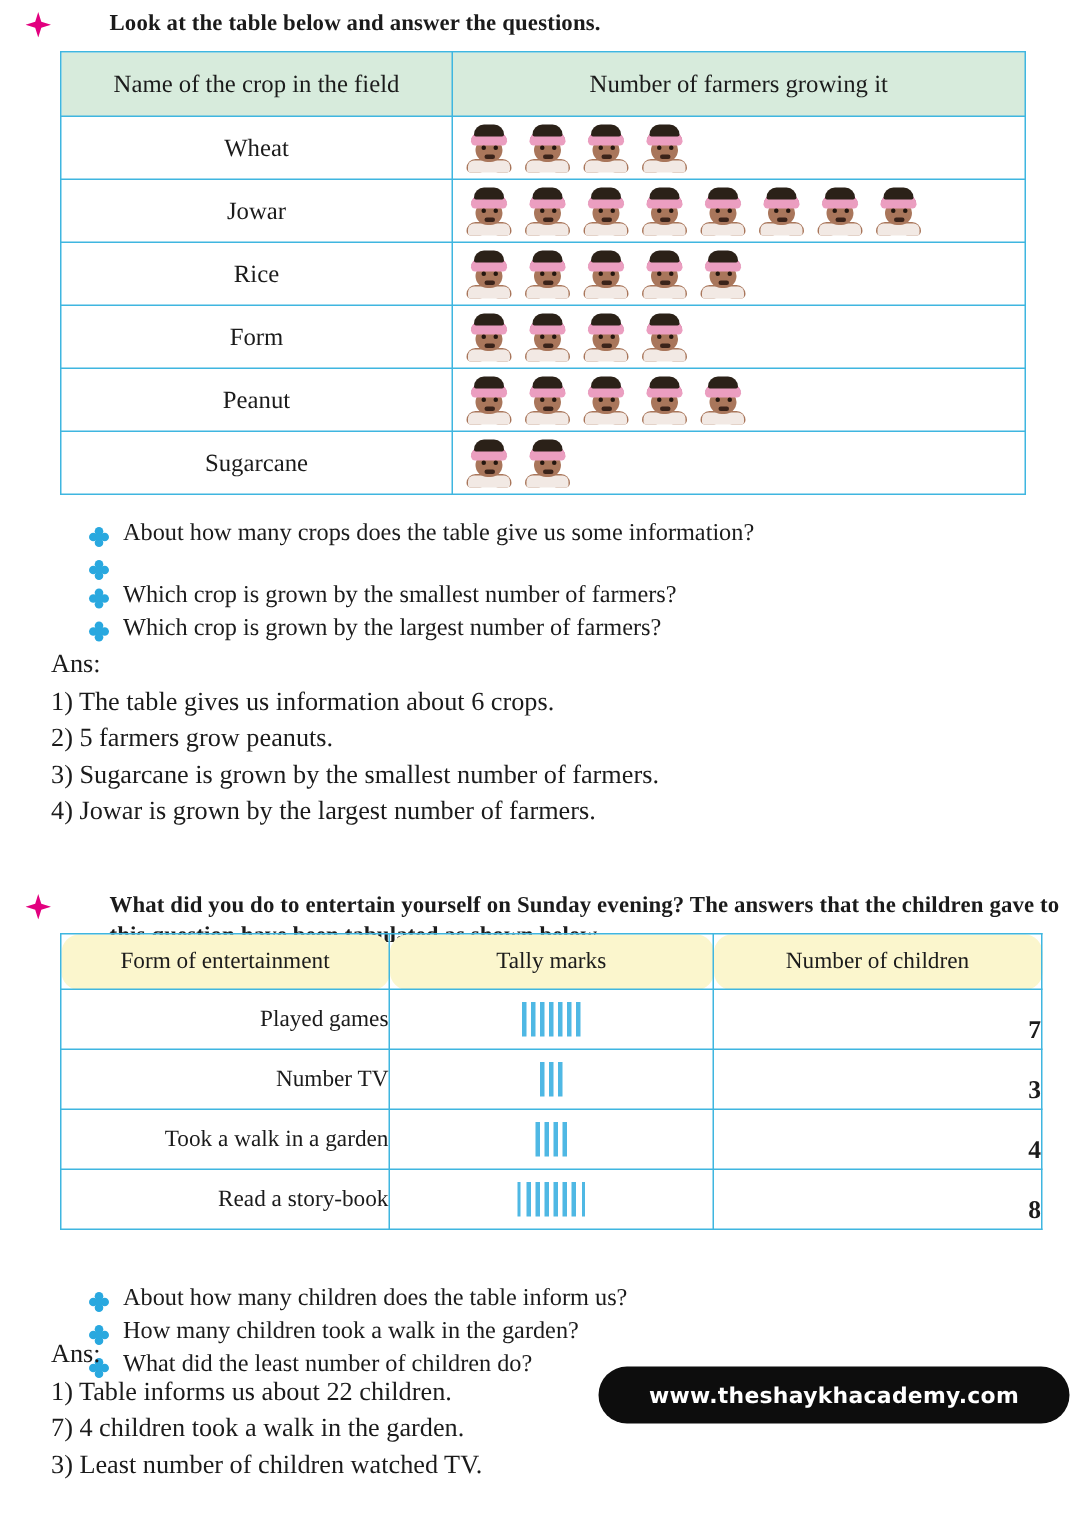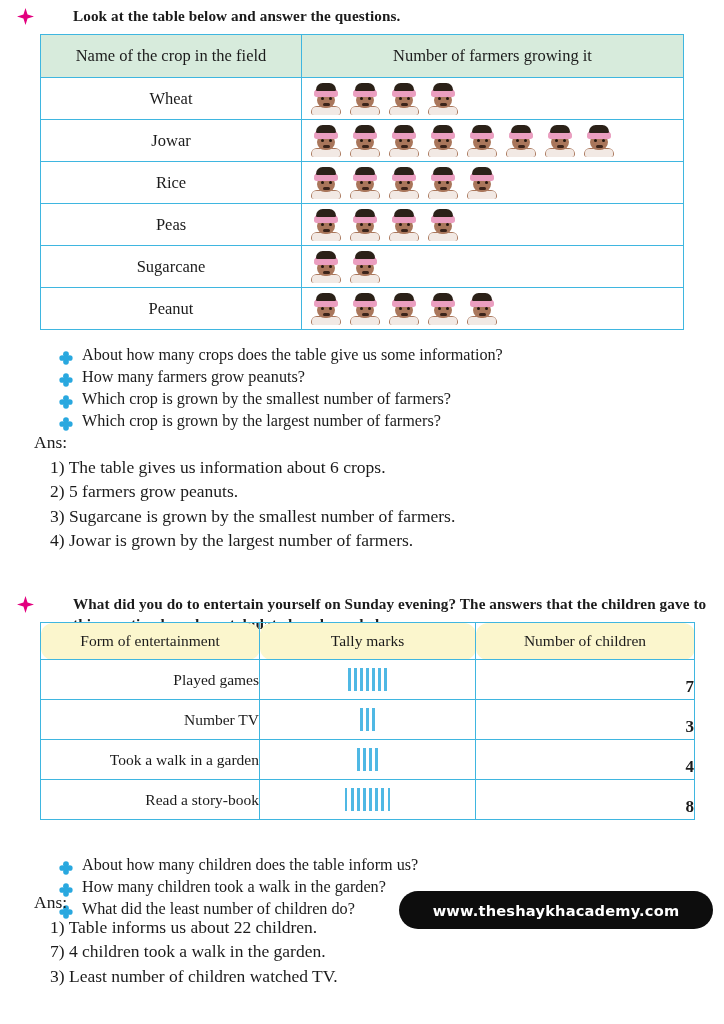--- a/index.html
+++ b/index.html
@@ -197,35 +197,36 @@
   .q-item {
     display: flex;
     align-items: flex-start;
     font-size: 16.2px;
     line-height: 22px;
   }
 
   
   .ans-block { font-size: 17.5px; line-height: 24.5px; }
   .ans-label { }
-  .ans-line { white-space: pre; margin-left: 16px; }
+  .ans-line { white-space: pre; }
 
   
   #watermark {
     position: absolute;
     background: #0d0d0d;
     color: #ffffff;
     border-radius: 19px;
     font-family: "DejaVu Sans", "Liberation Sans", sans-serif;
     font-weight: bold;
     font-size: 14.6px;
     letter-spacing: 0.2px;
     display: flex;
     align-items: center;
     justify-content: center;
+    margin-top: 20px;
   }
 
   
   #head-1      { left: 17px; top: 6px;  width: 690px; }
   #crops-table-wrap { position: absolute; left: 40px; top: 34px; }
   #q-list-1    { position: absolute; left: 45px; top: 330px; width: 650px; }
   #ans-1       { position: absolute; left: 34px; top: 430px; width: 660px; }
   #head-2      { left: 17px; top: 574px; width: 695px; }
   #entertainment-table-wrap { position: absolute; left: 40px; top: 622px; }
   #q-list-2    { position: absolute; left: 45px; top: 840px; width: 650px; }
@@ -457,23 +458,85 @@
                   <span class="turban"></span>
                   <span class="hair"></span>
                   <span class="eye-l"></span>
                   <span class="eye-r"></span>
                   <span class="mouth"></span>
                 </span>
               </div>
             </td>
           </tr>
           <tr>
-            <td class="crop-name">Peas</td>
+            <td class="crop-name">Form</td>
             <td class="farmer-cell">
               <div class="farmer-row">
+                <span class="farmer">
+                  <span class="shoulder-l"></span>
+                  <span class="shoulder-r"></span>
+                  <span class="shirt"></span>
+                  <span class="face"></span>
+                  <span class="turban"></span>
+                  <span class="hair"></span>
+                  <span class="eye-l"></span>
+                  <span class="eye-r"></span>
+                  <span class="mouth"></span>
+                </span>
+                <span class="farmer">
+                  <span class="shoulder-l"></span>
+                  <span class="shoulder-r"></span>
+                  <span class="shirt"></span>
+                  <span class="face"></span>
+                  <span class="turban"></span>
+                  <span class="hair"></span>
+                  <span class="eye-l"></span>
+                  <span class="eye-r"></span>
+                  <span class="mouth"></span>
+                </span>
+                <span class="farmer">
+                  <span class="shoulder-l"></span>
+                  <span class="shoulder-r"></span>
+                  <span class="shirt"></span>
+                  <span class="face"></span>
+                  <span class="turban"></span>
+                  <span class="hair"></span>
+                  <span class="eye-l"></span>
+                  <span class="eye-r"></span>
+                  <span class="mouth"></span>
+                </span>
+                <span class="farmer">
+                  <span class="shoulder-l"></span>
+                  <span class="shoulder-r"></span>
+                  <span class="shirt"></span>
+                  <span class="face"></span>
+                  <span class="turban"></span>
+                  <span class="hair"></span>
+                  <span class="eye-l"></span>
+                  <span class="eye-r"></span>
+                  <span class="mouth"></span>
+                </span>
+              </div>
+            </td>
+          </tr>
+          <tr>
+            <td class="crop-name">Peanut</td>
+            <td class="farmer-cell">
+              <div class="farmer-row">
+                <span class="farmer">
+                  <span class="shoulder-l"></span>
+                  <span class="shoulder-r"></span>
+                  <span class="shirt"></span>
+                  <span class="face"></span>
+                  <span class="turban"></span>
+                  <span class="hair"></span>
+                  <span class="eye-l"></span>
+                  <span class="eye-r"></span>
+                  <span class="mouth"></span>
+                </span>
                 <span class="farmer">
                   <span class="shoulder-l"></span>
                   <span class="shoulder-r"></span>
                   <span class="shirt"></span>
                   <span class="face"></span>
                   <span class="turban"></span>
                   <span class="hair"></span>
                   <span class="eye-l"></span>
                   <span class="eye-r"></span>
                   <span class="mouth"></span>
@@ -511,82 +574,20 @@
                   <span class="eye-r"></span>
                   <span class="mouth"></span>
                 </span>
               </div>
             </td>
           </tr>
           <tr>
             <td class="crop-name">Sugarcane</td>
             <td class="farmer-cell">
               <div class="farmer-row">
-                <span class="farmer">
-                  <span class="shoulder-l"></span>
-                  <span class="shoulder-r"></span>
-                  <span class="shirt"></span>
-                  <span class="face"></span>
-                  <span class="turban"></span>
-                  <span class="hair"></span>
-                  <span class="eye-l"></span>
-                  <span class="eye-r"></span>
-                  <span class="mouth"></span>
-                </span>
-                <span class="farmer">
-                  <span class="shoulder-l"></span>
-                  <span class="shoulder-r"></span>
-                  <span class="shirt"></span>
-                  <span class="face"></span>
-                  <span class="turban"></span>
-                  <span class="hair"></span>
-                  <span class="eye-l"></span>
-                  <span class="eye-r"></span>
-                  <span class="mouth"></span>
-                </span>
-              </div>
-            </td>
-          </tr>
-          <tr>
-            <td class="crop-name">Peanut</td>
-            <td class="farmer-cell">
-              <div class="farmer-row">
-                <span class="farmer">
-                  <span class="shoulder-l"></span>
-                  <span class="shoulder-r"></span>
-                  <span class="shirt"></span>
-                  <span class="face"></span>
-                  <span class="turban"></span>
-                  <span class="hair"></span>
-                  <span class="eye-l"></span>
-                  <span class="eye-r"></span>
-                  <span class="mouth"></span>
-                </span>
-                <span class="farmer">
-                  <span class="shoulder-l"></span>
-                  <span class="shoulder-r"></span>
-                  <span class="shirt"></span>
-                  <span class="face"></span>
-                  <span class="turban"></span>
-                  <span class="hair"></span>
-                  <span class="eye-l"></span>
-                  <span class="eye-r"></span>
-                  <span class="mouth"></span>
-                </span>
-                <span class="farmer">
-                  <span class="shoulder-l"></span>
-                  <span class="shoulder-r"></span>
-                  <span class="shirt"></span>
-                  <span class="face"></span>
-                  <span class="turban"></span>
-                  <span class="hair"></span>
-                  <span class="eye-l"></span>
-                  <span class="eye-r"></span>
-                  <span class="mouth"></span>
-                </span>
                 <span class="farmer">
                   <span class="shoulder-l"></span>
                   <span class="shoulder-r"></span>
                   <span class="shirt"></span>
                   <span class="face"></span>
                   <span class="turban"></span>
                   <span class="hair"></span>
                   <span class="eye-l"></span>
                   <span class="eye-r"></span>
                   <span class="mouth"></span>
@@ -621,21 +622,20 @@
         <span>About how many crops does the table give us some information?</span>
       </li>
       <li class="q-item">
         <span class="clover-bullet"><svg viewBox="0 0 20 20" width="14" height="14" aria-hidden="true">
             <circle cx="10" cy="4.6" r="4.1" fill="#29a8df"></circle>
             <circle cx="10" cy="15.4" r="4.1" fill="#29a8df"></circle>
             <circle cx="4.6" cy="10" r="4.1" fill="#29a8df"></circle>
             <circle cx="15.4" cy="10" r="4.1" fill="#29a8df"></circle>
             <rect x="7" y="7" width="6" height="6" fill="#29a8df"></rect>
           </svg></span>
-        <span>How many farmers grow peanuts?</span>
       </li>
       <li class="q-item">
         <span class="clover-bullet"><svg viewBox="0 0 20 20" width="14" height="14" aria-hidden="true">
             <circle cx="10" cy="4.6" r="4.1" fill="#29a8df"></circle>
             <circle cx="10" cy="15.4" r="4.1" fill="#29a8df"></circle>
             <circle cx="4.6" cy="10" r="4.1" fill="#29a8df"></circle>
             <circle cx="15.4" cy="10" r="4.1" fill="#29a8df"></circle>
             <rect x="7" y="7" width="6" height="6" fill="#29a8df"></rect>
           </svg></span>
         <span>Which crop is grown by the smallest number of farmers?</span>

